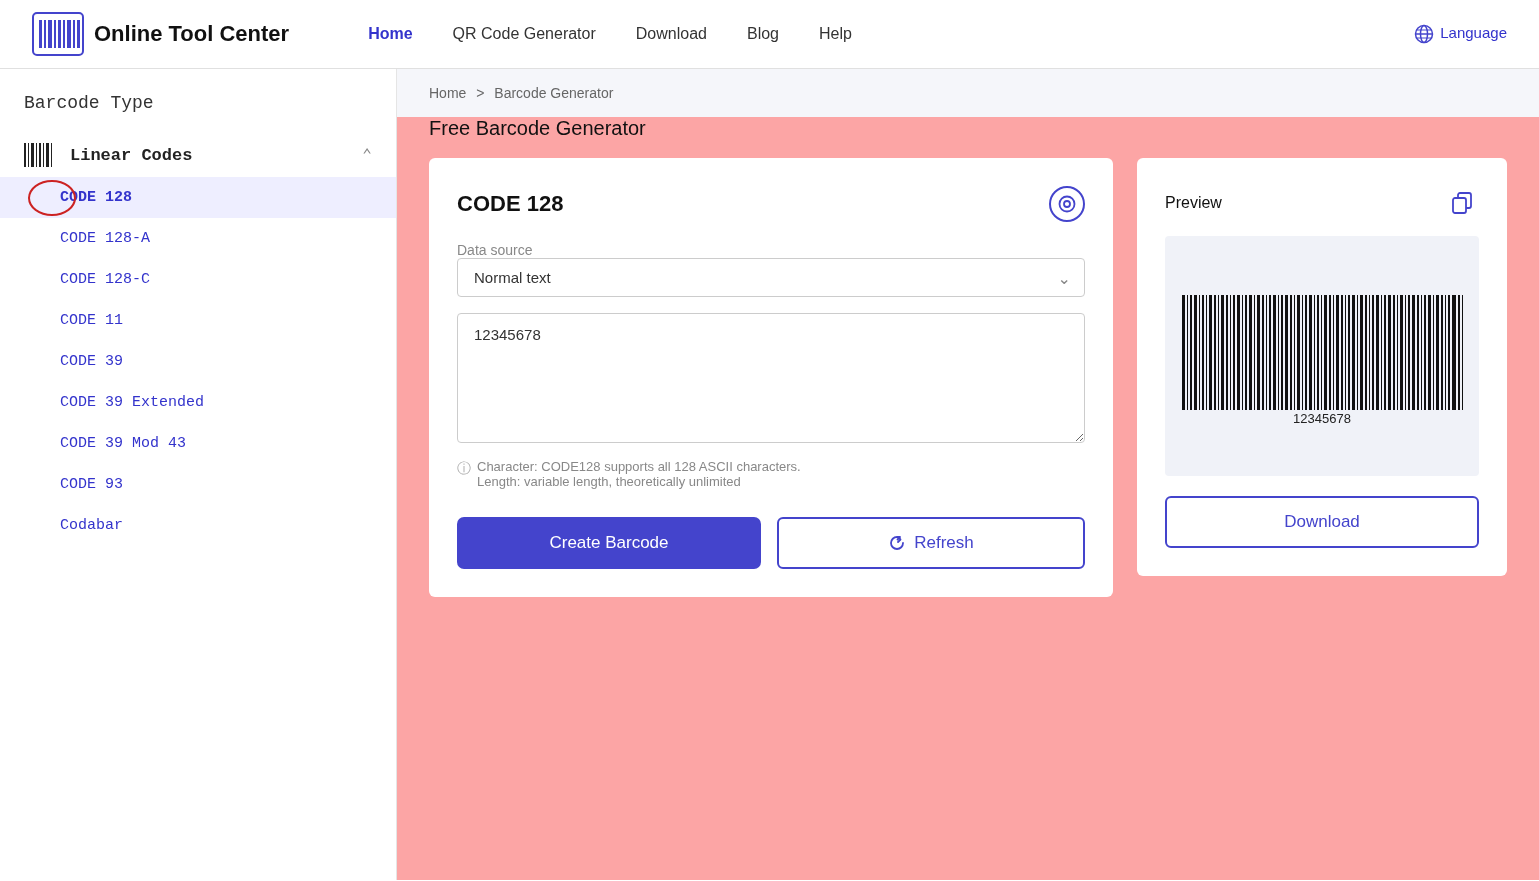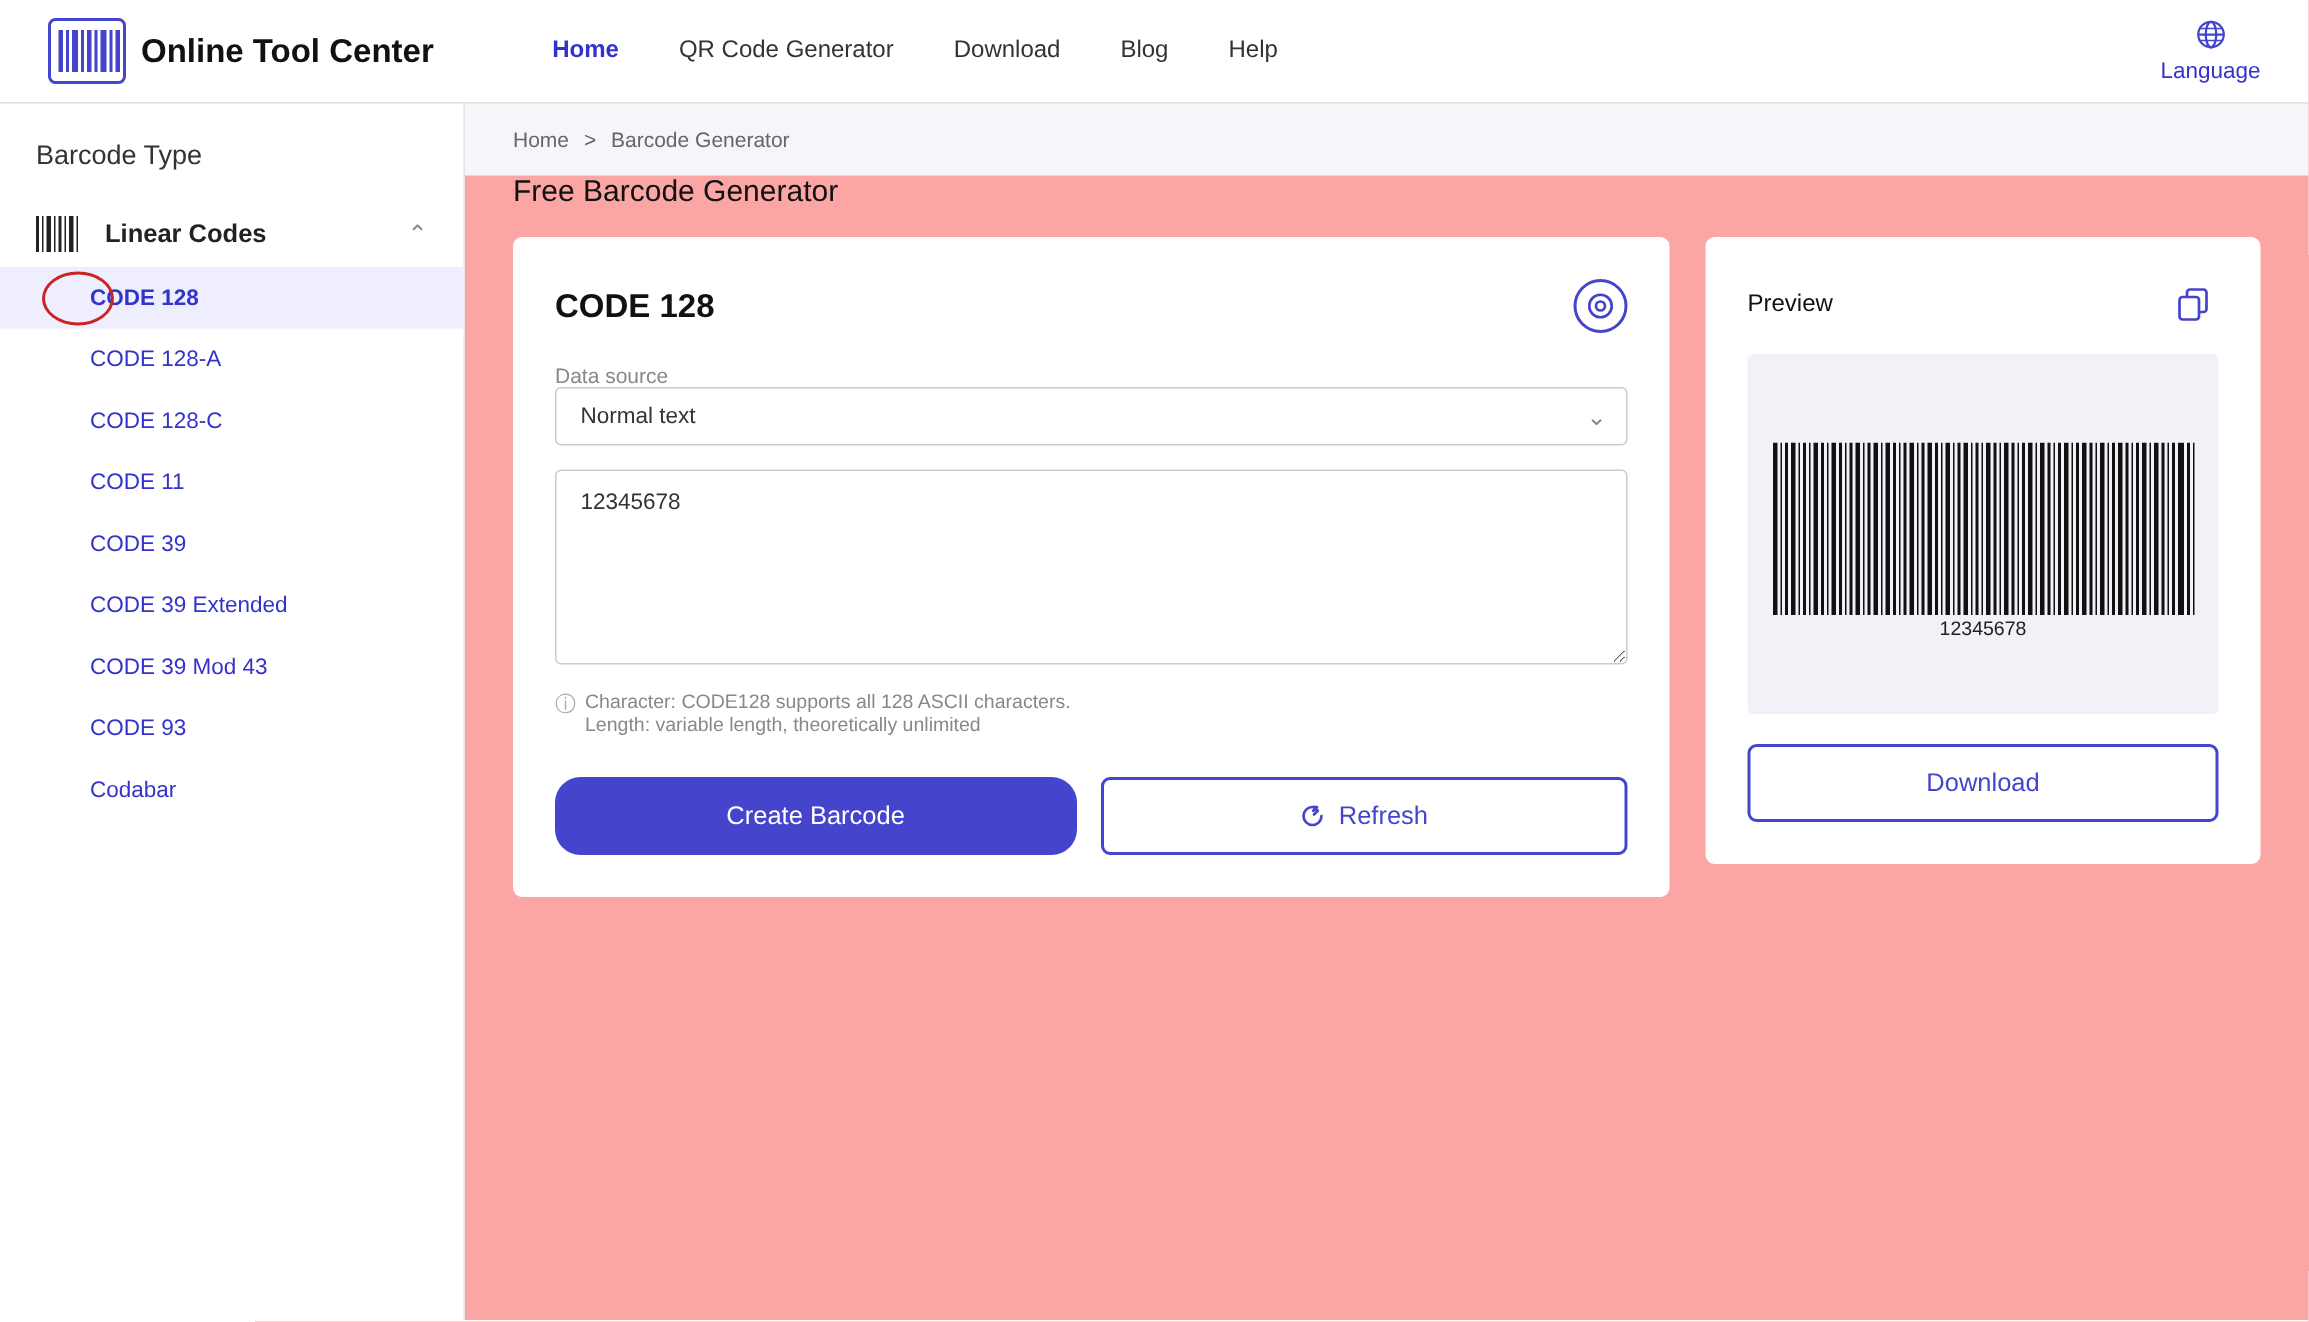--- a/index.html
+++ b/index.html
@@ -39,41 +39,40 @@
       color: #333;
       cursor: pointer;
       text-decoration: none;
     }
     .nav-item.active {
       color: #3333cc;
       font-weight: bold;
     }
     .lang-btn {
       display: flex;
-      align-items: center;
       gap: 6px;
       font-size: 15px;
       color: #3333cc;
       cursor: pointer;
       margin-left: auto;
-      flex-direction: column;
     }
 
     
     .page-body {
       display: flex;
       min-height: calc(100vh - 70px);
     }
 
     
     .sidebar {
-      width: 310px;
+      width: 397px;
       min-width: 260px;
       padding: 24px 0;
       border-right: 1px solid #e5e5e5;
+      font-family: Liberation Mono, monospace;
     }
     .sidebar-title {
       font-size: 18px;
       font-weight: normal;
       color: #333;
       padding: 0 24px 20px;
     }
     .sidebar-section-header {
       display: flex;
       align-items: center;
@@ -234,21 +233,21 @@
     
     .btn-row {
       display: flex;
       gap: 16px;
       margin-top: 28px;
     }
     .btn-create {
       background: #4444cc;
       color: #fff;
       border: none;
-      border-radius: 17px;
+      border-radius: 7px;
       padding: 14px 36px;
       font-size: 17px;
       cursor: pointer;
       flex: 1;
     }
     .btn-refresh {
       background: #fff;
       color: #4444cc;
       border: 2px solid #4444cc;
       border-radius: 6px;

